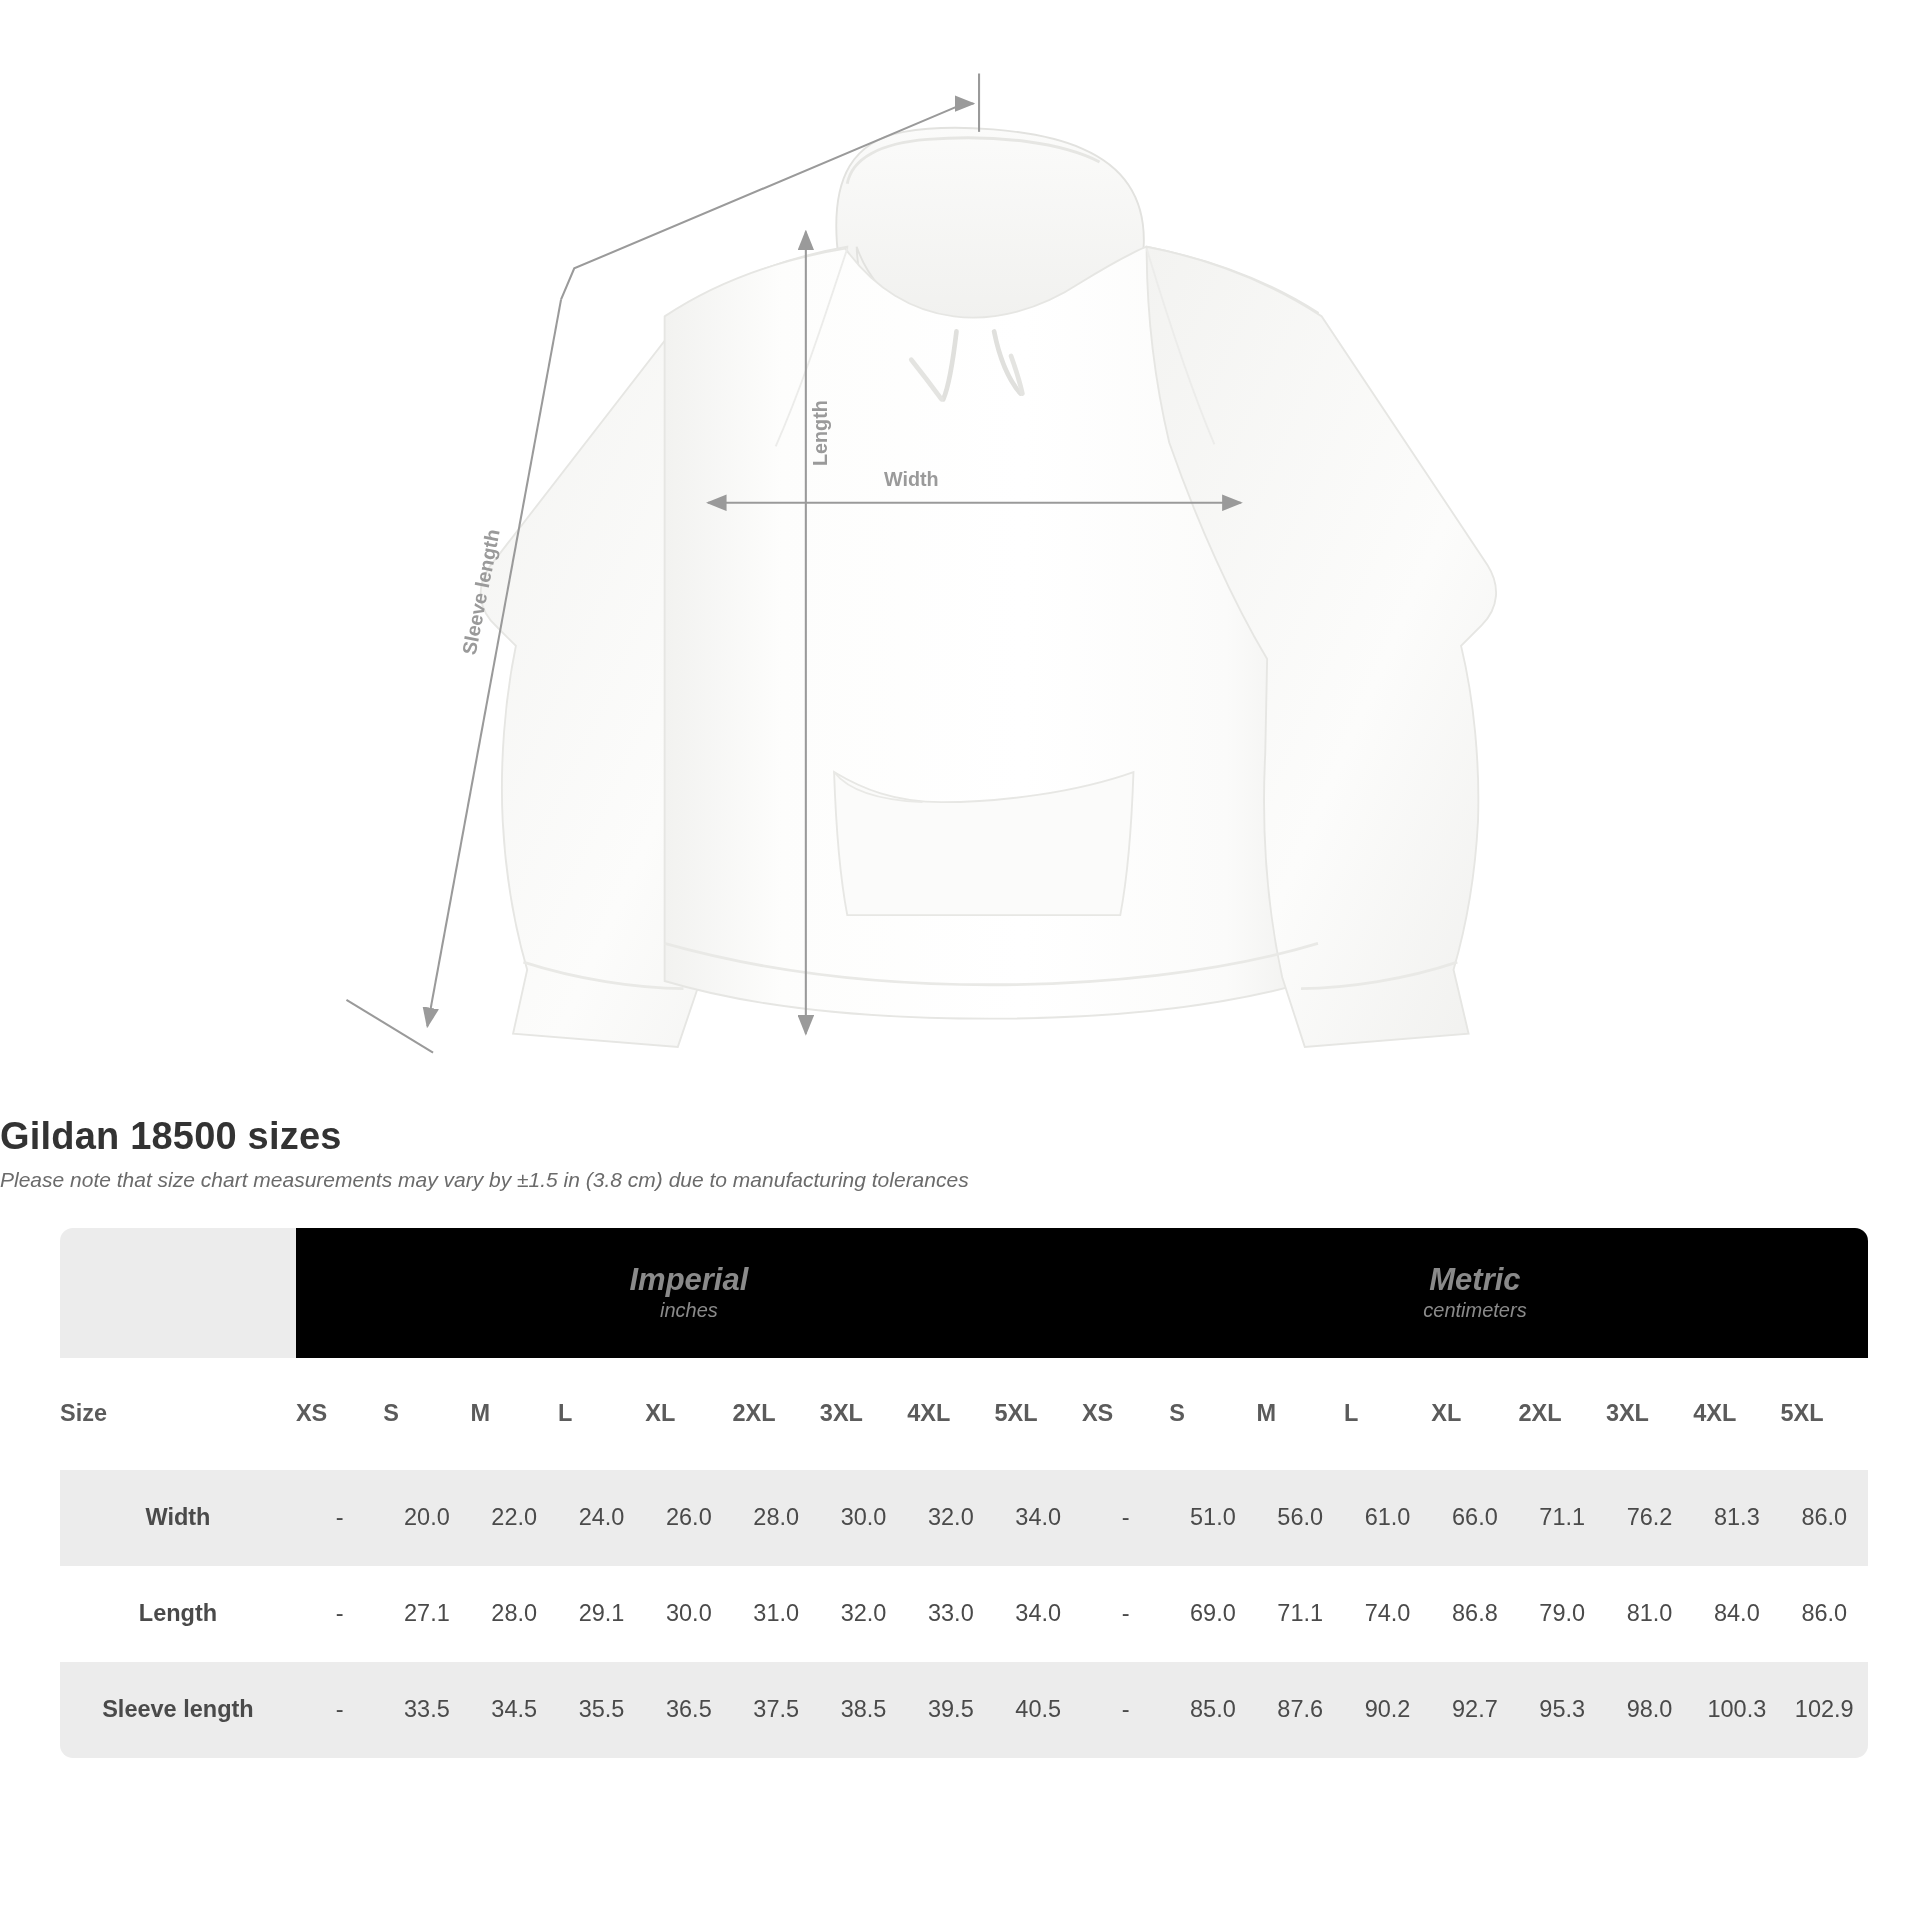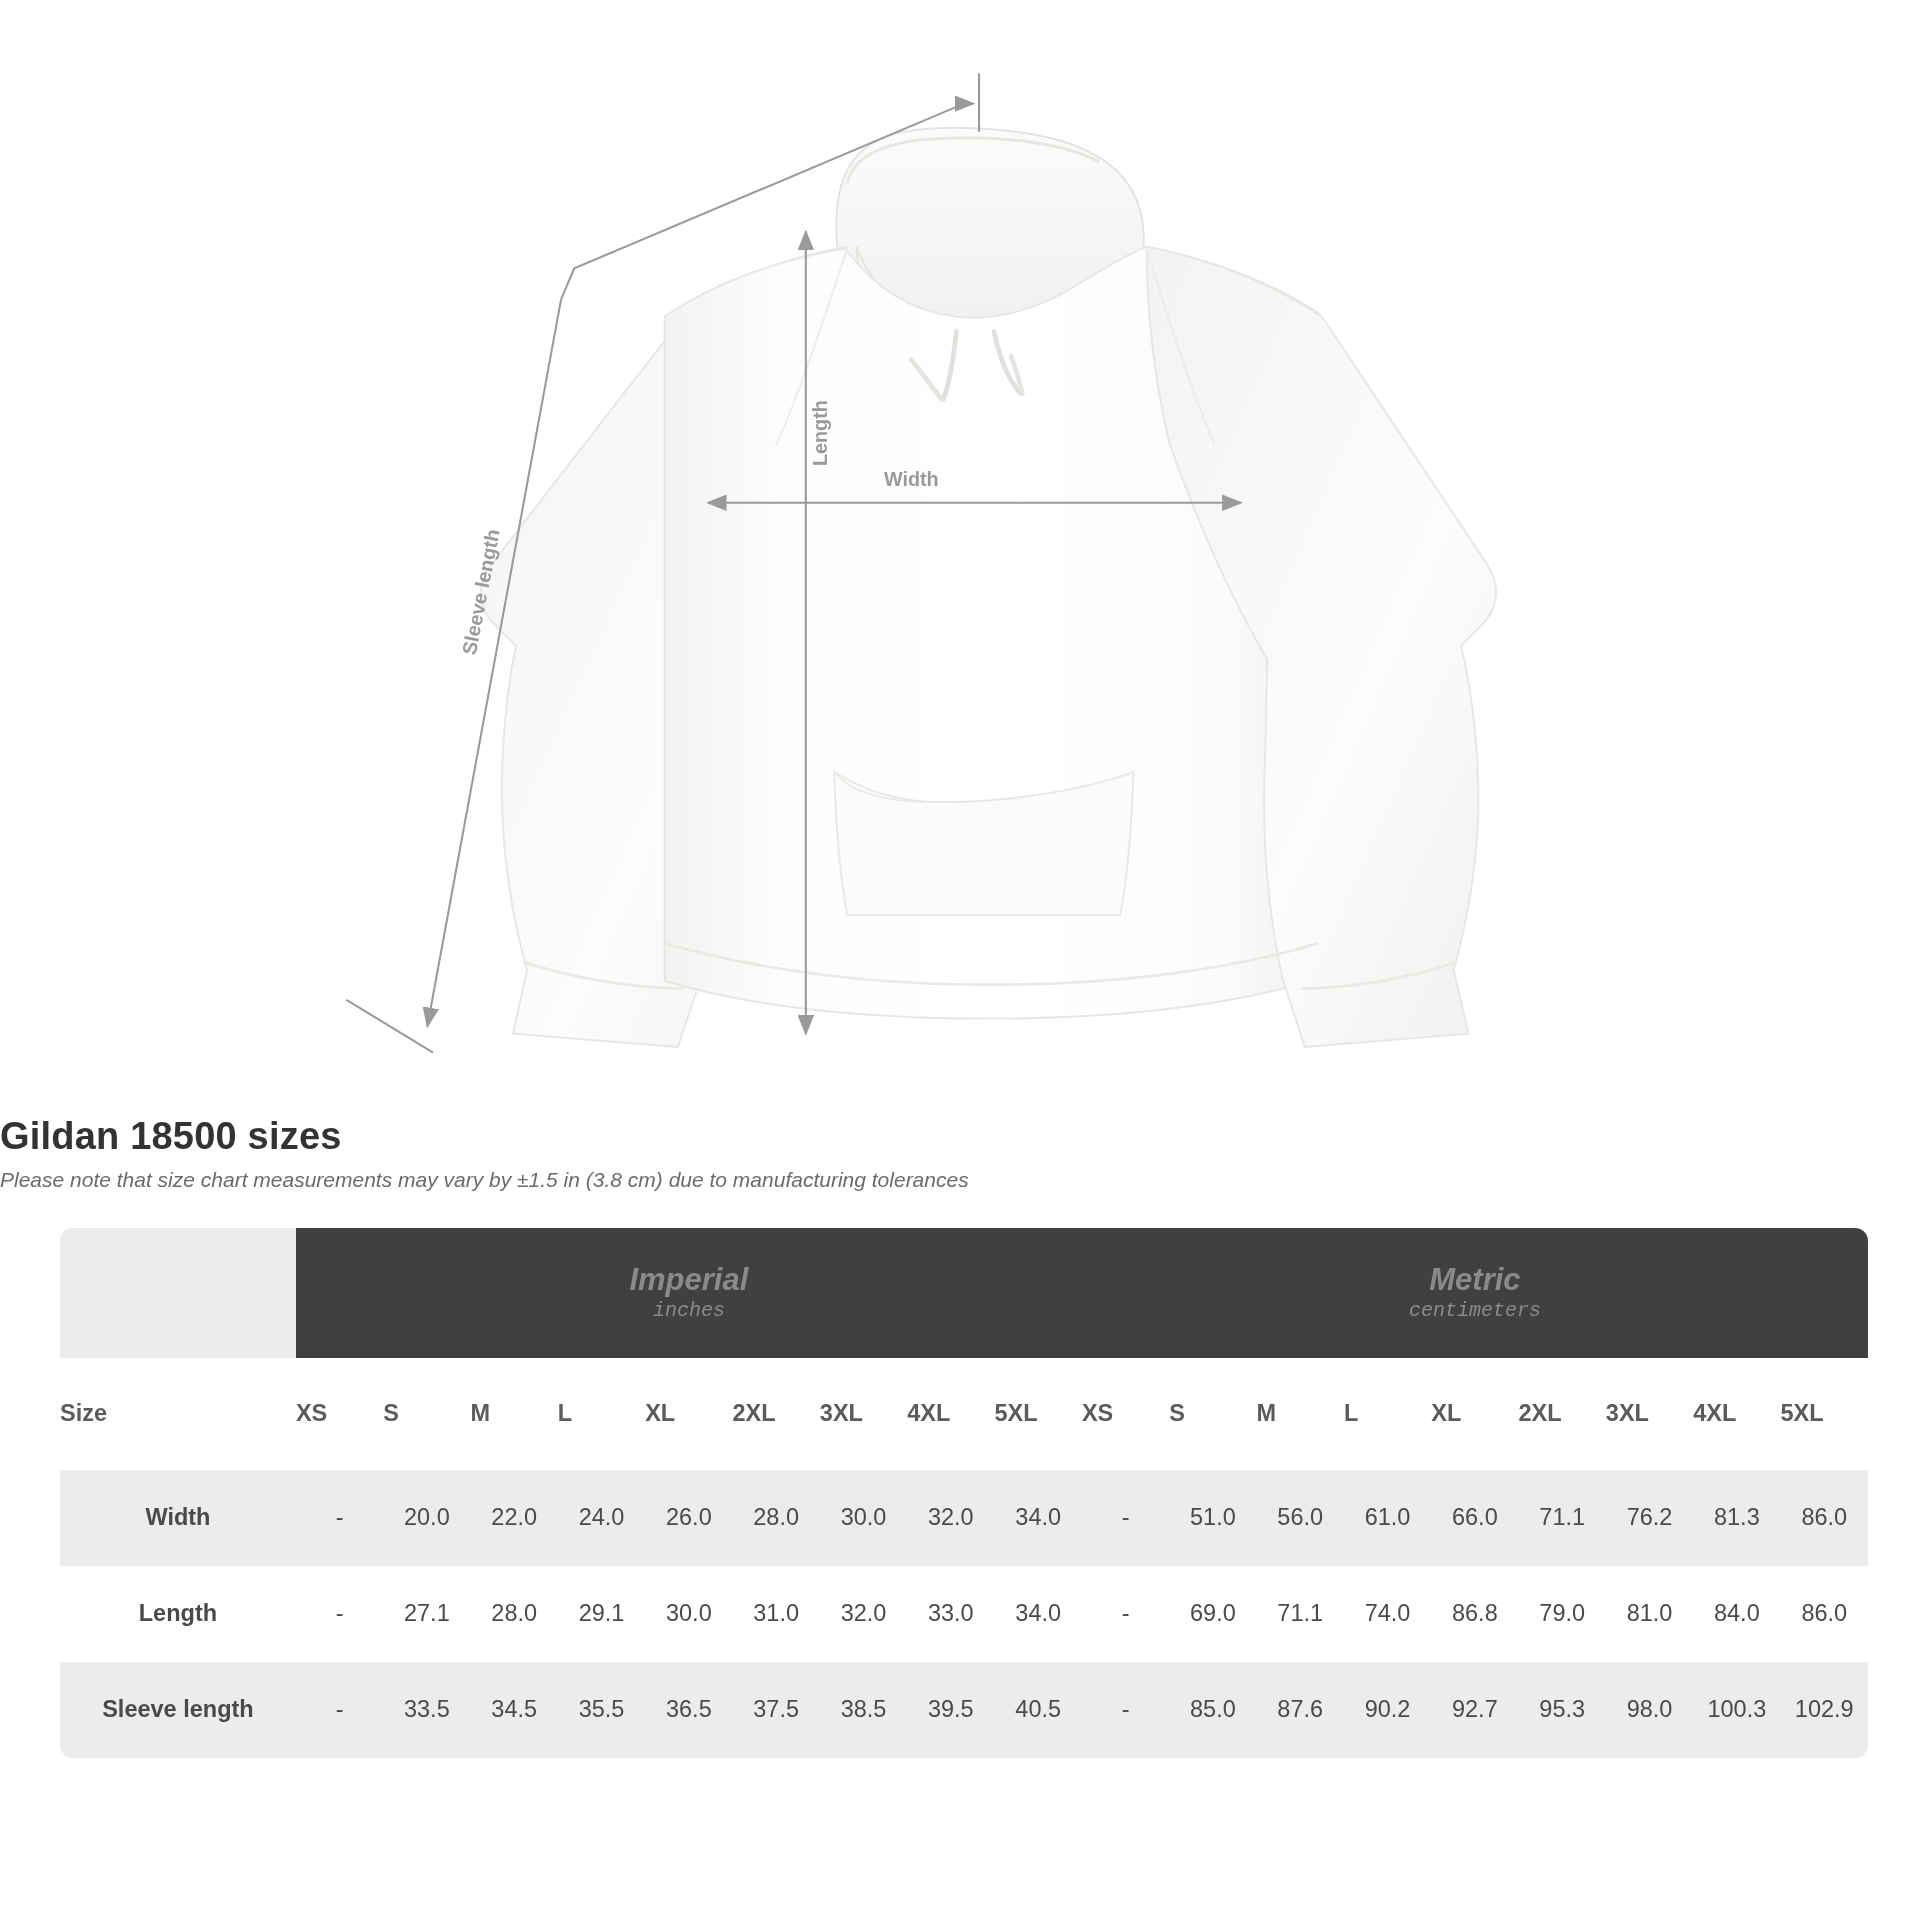--- a/index.html
+++ b/index.html
@@ -63,38 +63,37 @@
     table-layout: fixed;
   }
   table.size-table td, table.size-table th {
     padding: 0;
     margin: 0;
   }
   .unit-header-row td {
     height: 130px;
     vertical-align: middle;
     text-align: center;
-    background: #404040;
+    background: #000000;
   }
   .unit-header-row td.corner {
     background: #ececec;
   }
   .unit-title {
     font-size: 31px;
     font-weight: bold;
     font-style: italic;
     color: #8a8a8a;
     line-height: 1.1;
   }
   .unit-sub {
     font-size: 20px;
     font-style: italic;
     color: #8a8a8a;
     margin-top: 2px;
-    font-family: Liberation Mono, monospace;
   }
   .corner-tl { border-top-left-radius: 13px; }
   .corner-tr { border-top-right-radius: 13px; }
   .corner-bl { border-bottom-left-radius: 13px; }
   .corner-br { border-bottom-right-radius: 13px; }
 
   .size-row td {
     height: 112px;
     text-align: left;
     vertical-align: middle;

